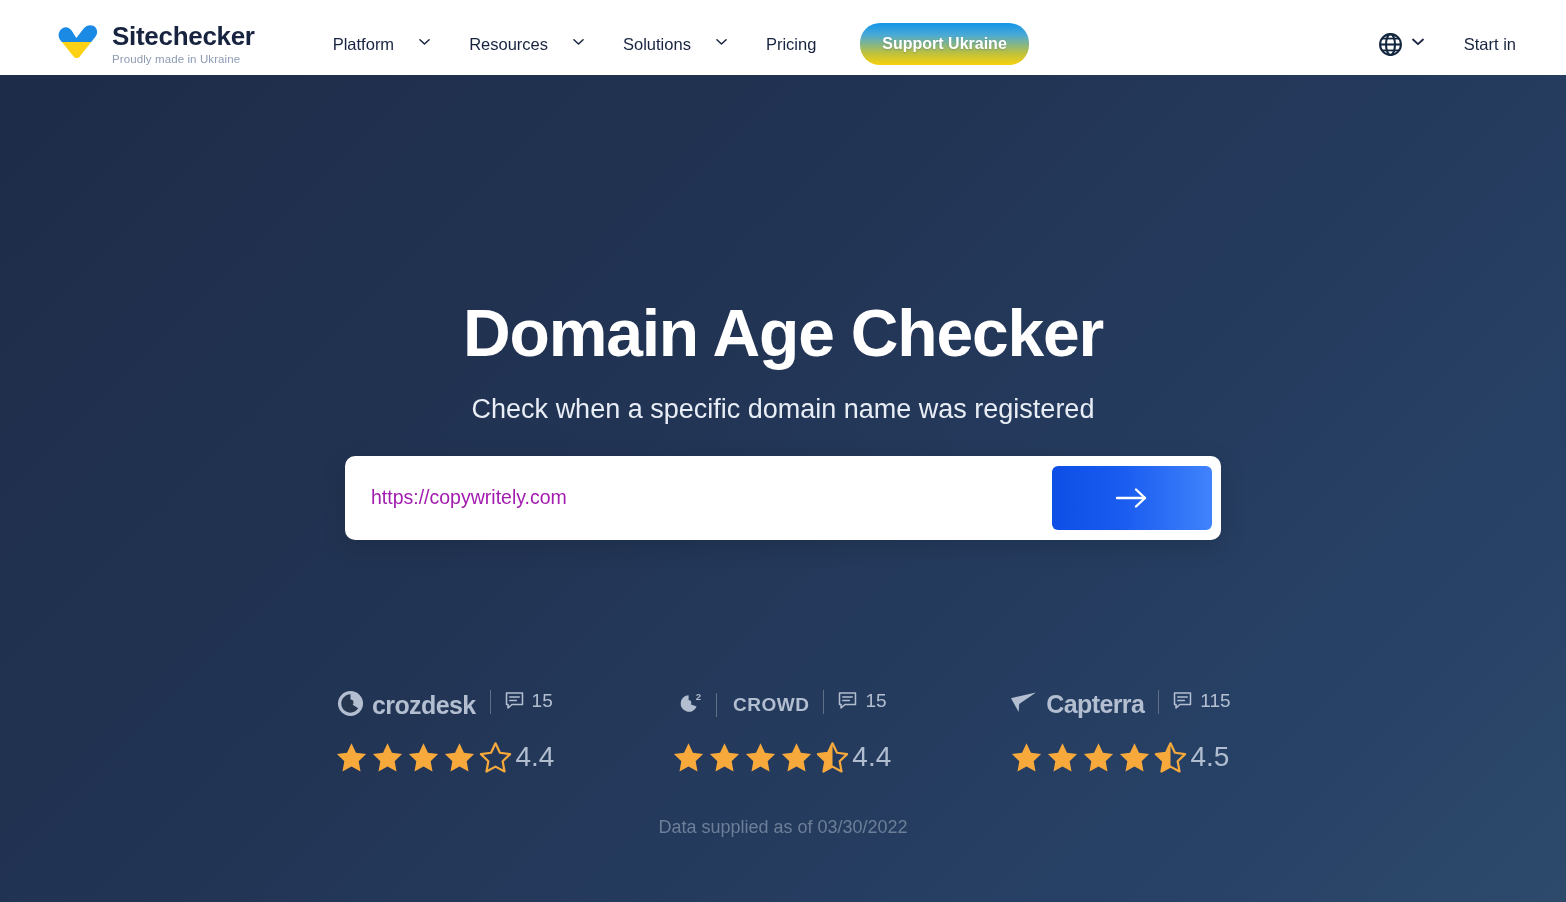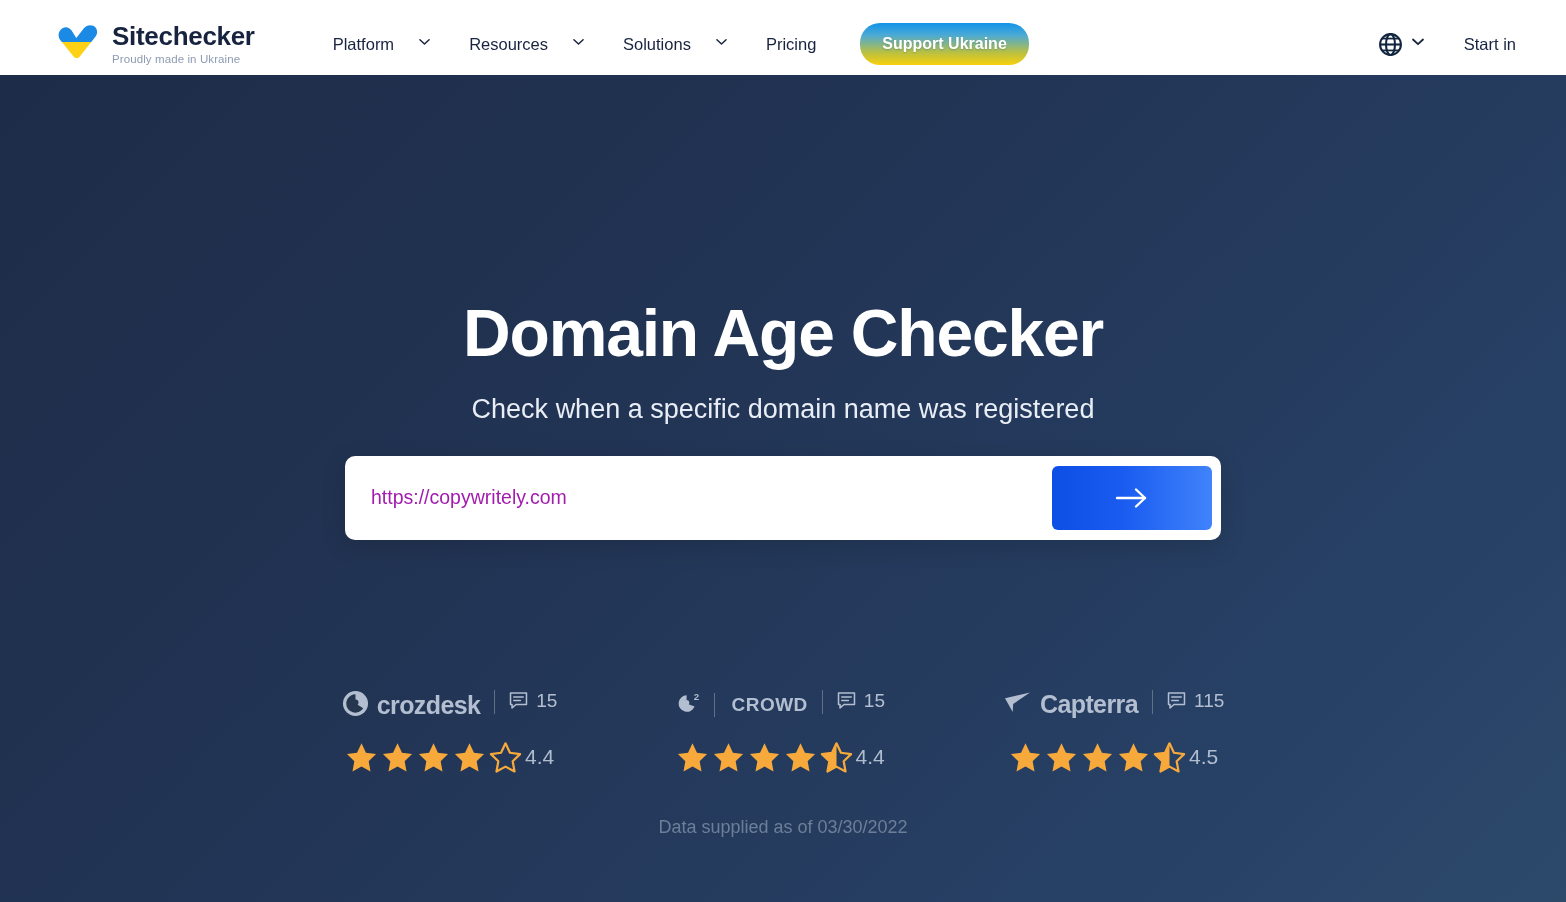--- a/index.html
+++ b/index.html
@@ -237,21 +237,21 @@
     color: #b3bfd0;
   }
   .stars {
     margin-top: 17px;
     display: flex;
     align-items: center;
     gap: 3px;
   }
   .star { width: 33px; height: 33px; display: block; }
   .rating {
-    font-size: 21px;
+    font-size: 28px;
     color: #b0bdcf;
     margin-left: 0;
   }
 
   .data-note {
     margin-top: 43px;
     font-size: 18px;
     color: #6d7f98;
     text-align: center;
   }

